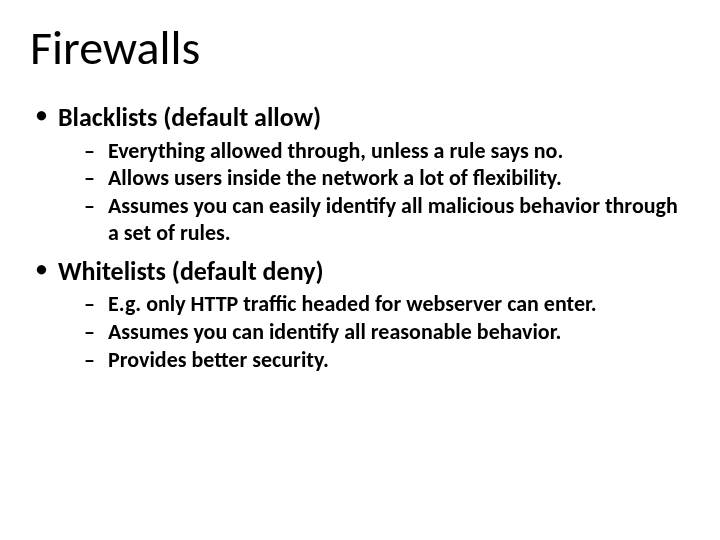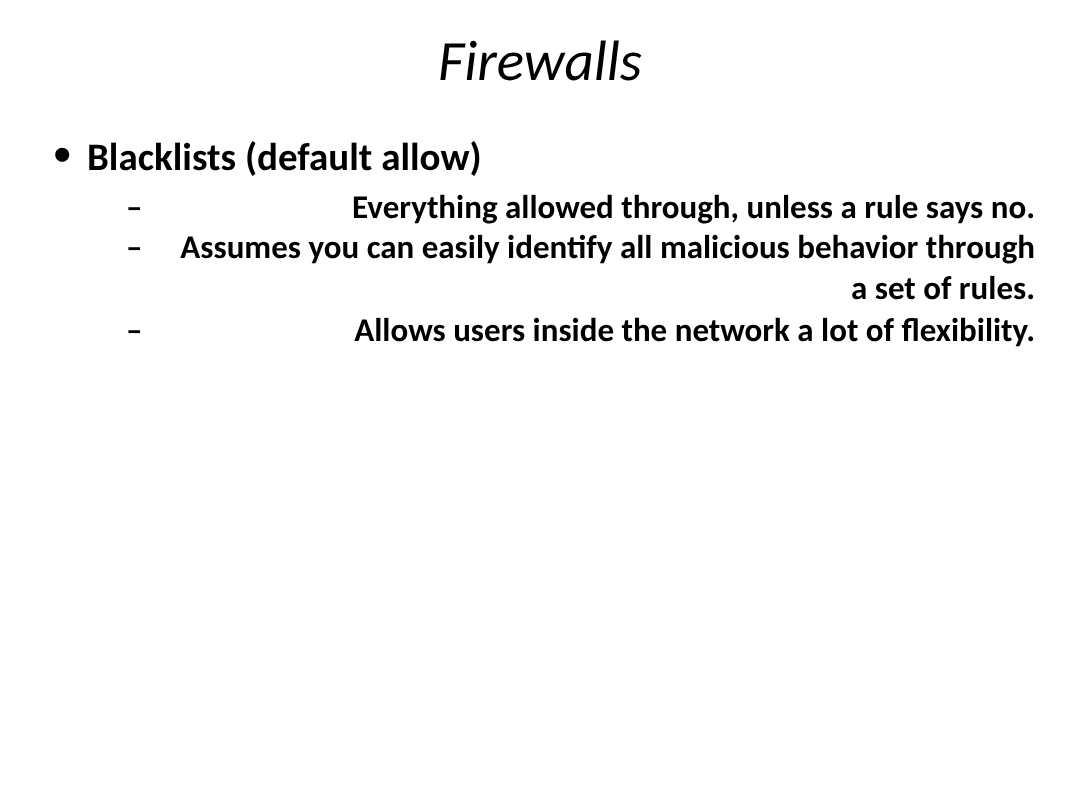--- a/index.html
+++ b/index.html
@@ -12,25 +12,24 @@
     font-family: Calibri, "Segoe UI", Arial, sans-serif;
     color: #000;
   }
   .slide {
     width: 720px;
     height: 540px;
     padding: 18px 30px 30px 30px;
     position: relative;
   }
   .title {
-    font-size: 38px;
-    text-align: center;
+    font-size: 48px;
+    text-align: left;
     margin: 0 0 24px 0;
     font-weight: 400;
-    font-style: italic;
   }
   ul.level1 {
     list-style: none;
     padding: 0;
     margin: 0;
     font-weight: bold;
   }
   ul.level1 > li {
     position: relative;
     padding-left: 28px;
@@ -42,21 +41,20 @@
     content: "•";
     position: absolute;
     left: 6px;
     top: 0;
     font-size: 22px;
   }
   ul.level2 {
     list-style: none;
     padding: 0;
     margin: 4px 0 8px 0;
-    text-align: right;
   }
   ul.level2 > li {
     position: relative;
     padding-left: 50px;
     font-size: 22px;
     margin: 1px 0;
     line-height: 1.22;
   }
   ul.level2 > li::before {
     content: "–";
@@ -70,18 +68,26 @@
 <body>
 
 <div class="slide">
   <h1 class="title">Firewalls</h1>
 
   <ul class="level1">
     <li>
       <span>Blacklists (default allow)</span>
       <ul class="level2">
         <li>Everything allowed through, unless a rule says no.</li>
+        <li>Allows users inside the network a lot of flexibility.</li>
         <li>Assumes you can easily identify all malicious behavior through a set of rules.</li>
-        <li>Allows users inside the network a lot of flexibility.</li>
+      </ul>
+    </li>
+    <li>
+      <span>Whitelists (default deny)</span>
+      <ul class="level2">
+        <li>E.g. only HTTP traffic headed for webserver can enter.</li>
+        <li>Assumes you can identify all reasonable behavior.</li>
+        <li>Provides better security.</li>
       </ul>
     </li>
   </ul>
 </div>
 
 </body></html>

